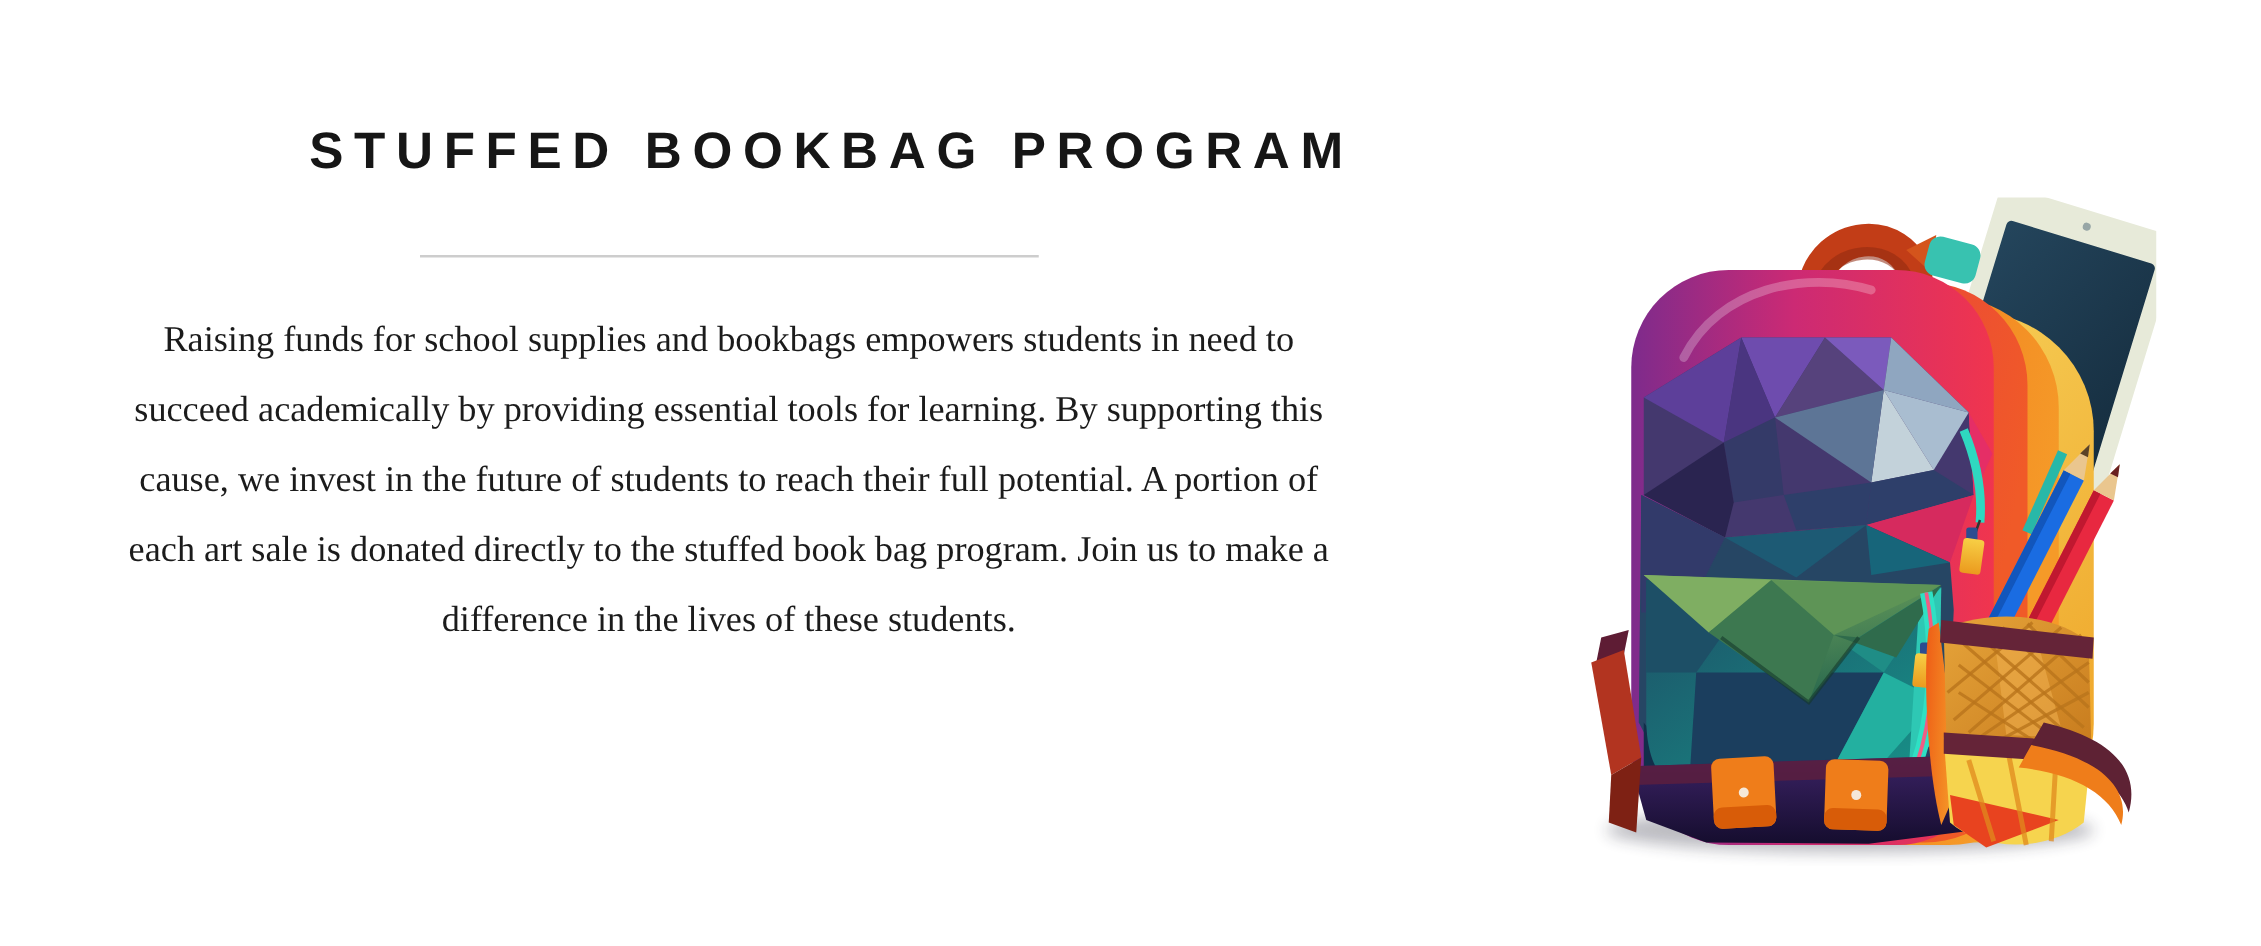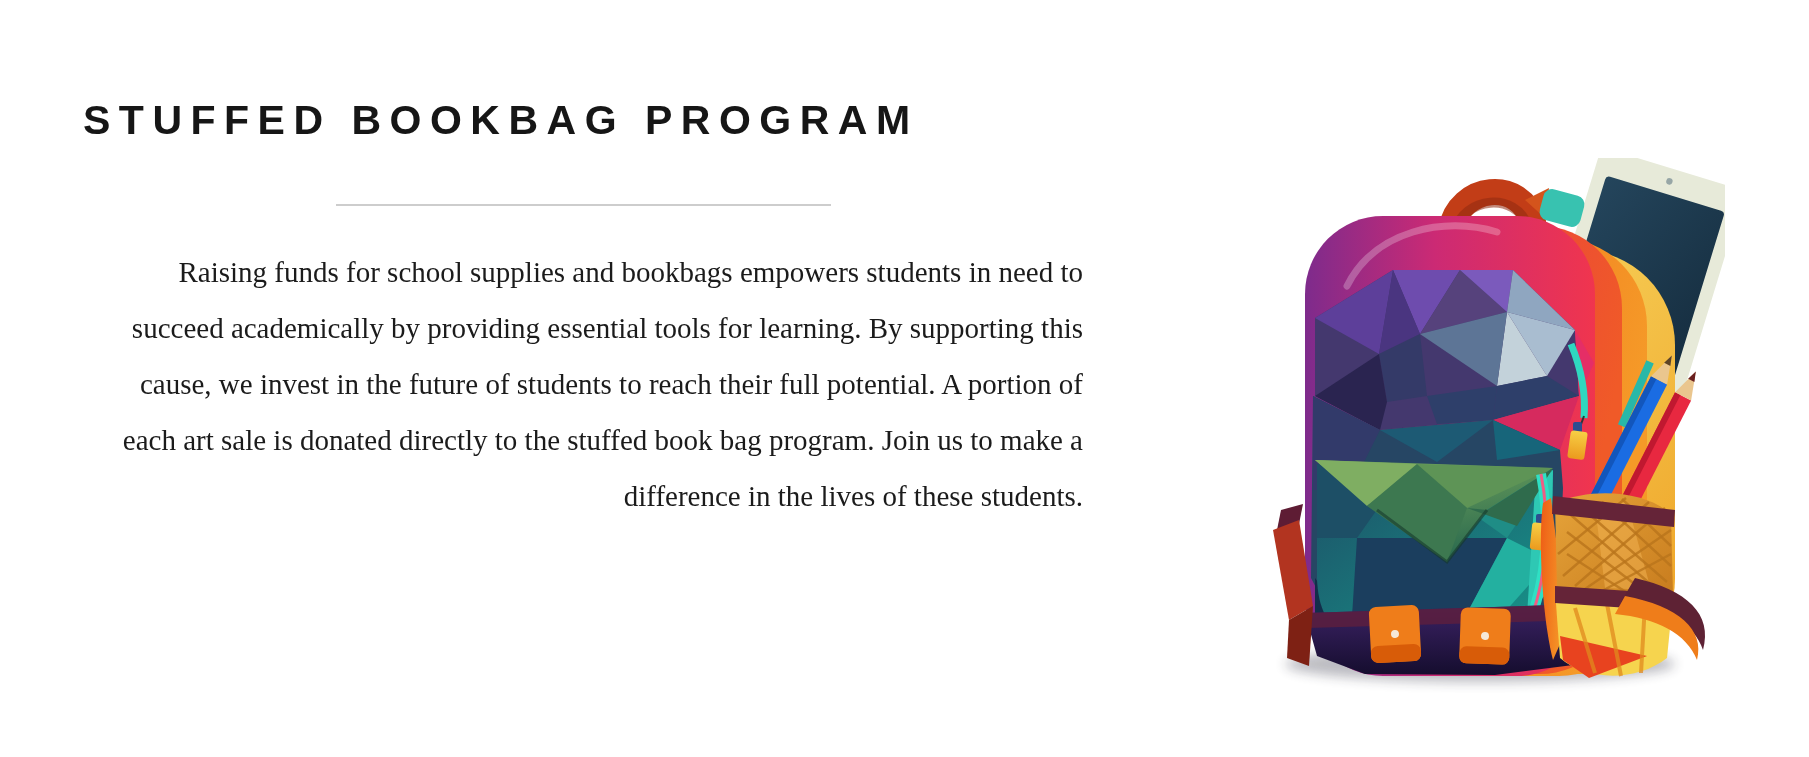--- a/index.html
+++ b/index.html
@@ -15,21 +15,21 @@
     font-family: "Liberation Sans", sans-serif;
   }
   .text-col {
     position: absolute;
     left: 83px;
     top: 96px;
     width: 1000px;
   }
   .page-title {
     margin: 0;
-    text-align: left;
+    text-align: right;
     font-family: "Liberation Sans", sans-serif;
     font-size: 41px;
     font-weight: 700;
     line-height: 1.2;
     letter-spacing: 8.5px;
     color: #161616;
     white-space: nowrap;
   }
   .divider {
     width: 495px;
@@ -37,21 +37,21 @@
     border-top: 2px solid #cdcdcd;
     margin: 59px auto 0 auto;
   }
   .program-description {
     margin: 38px 0 0 0;
     width: 1000px;
     font-family: "Liberation Serif", serif;
     font-size: 29px;
     line-height: 56px;
     color: #1b1b1b;
-    text-align: right;
+    text-align: center;
   }
   .illustration-wrap {
     position: absolute;
     left: 1255px;
     top: 158px;
     width: 470px;
     height: 535px;
   }
   .illustration-wrap svg {
     display: block;

